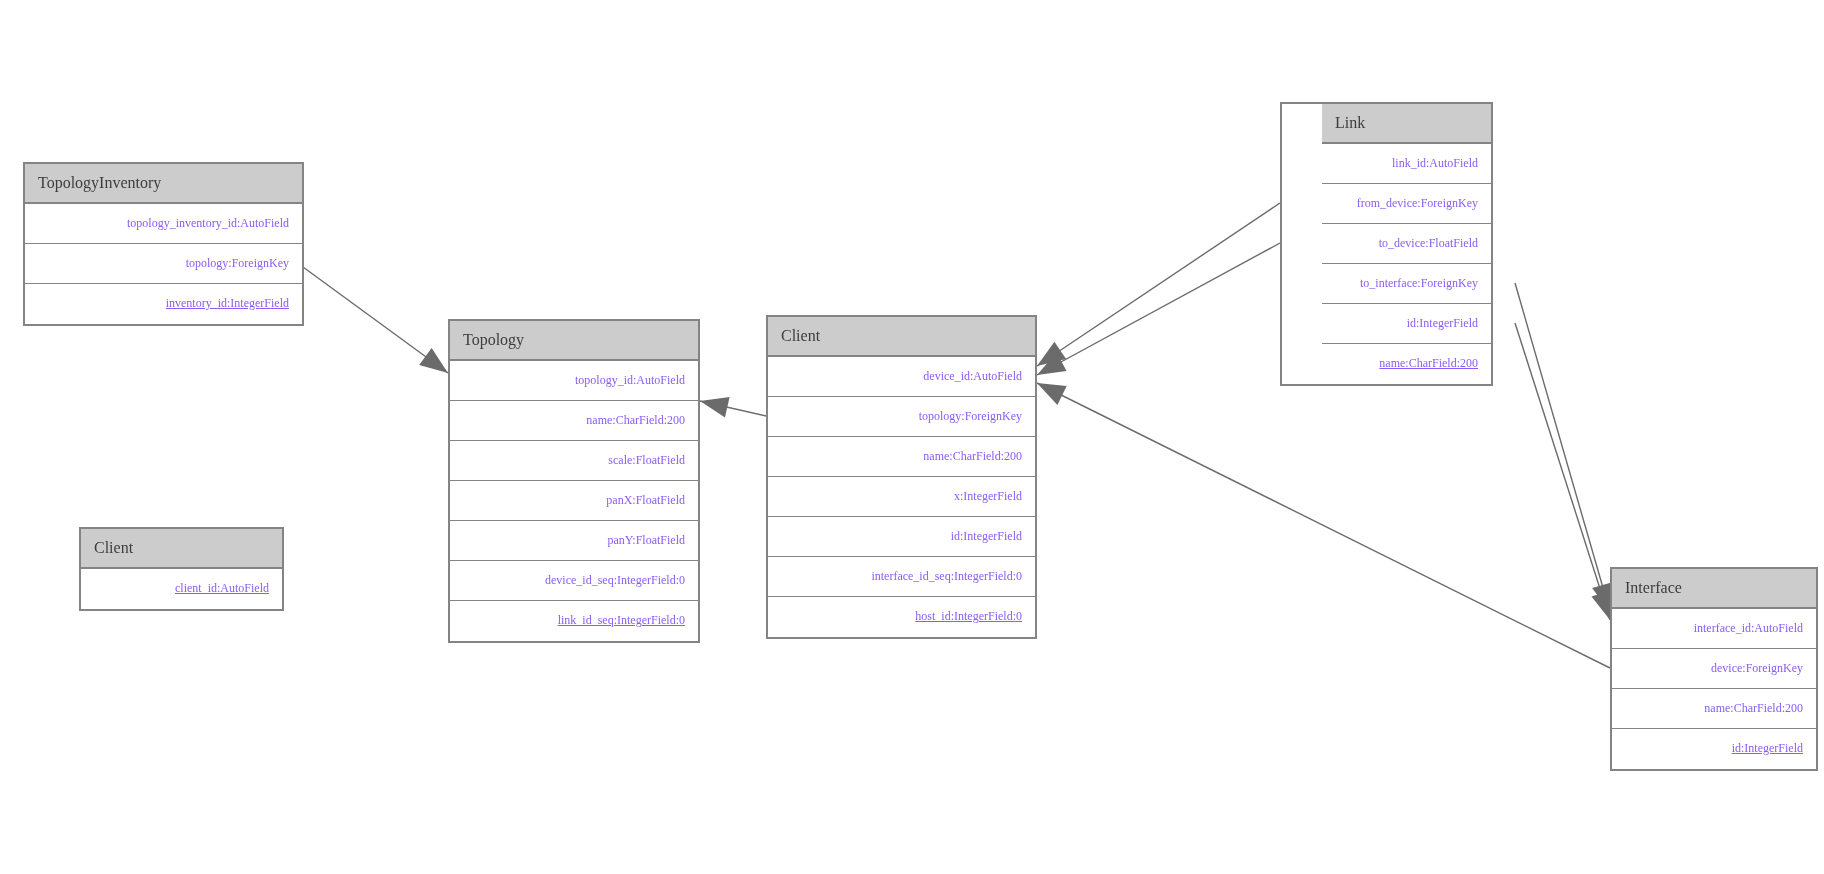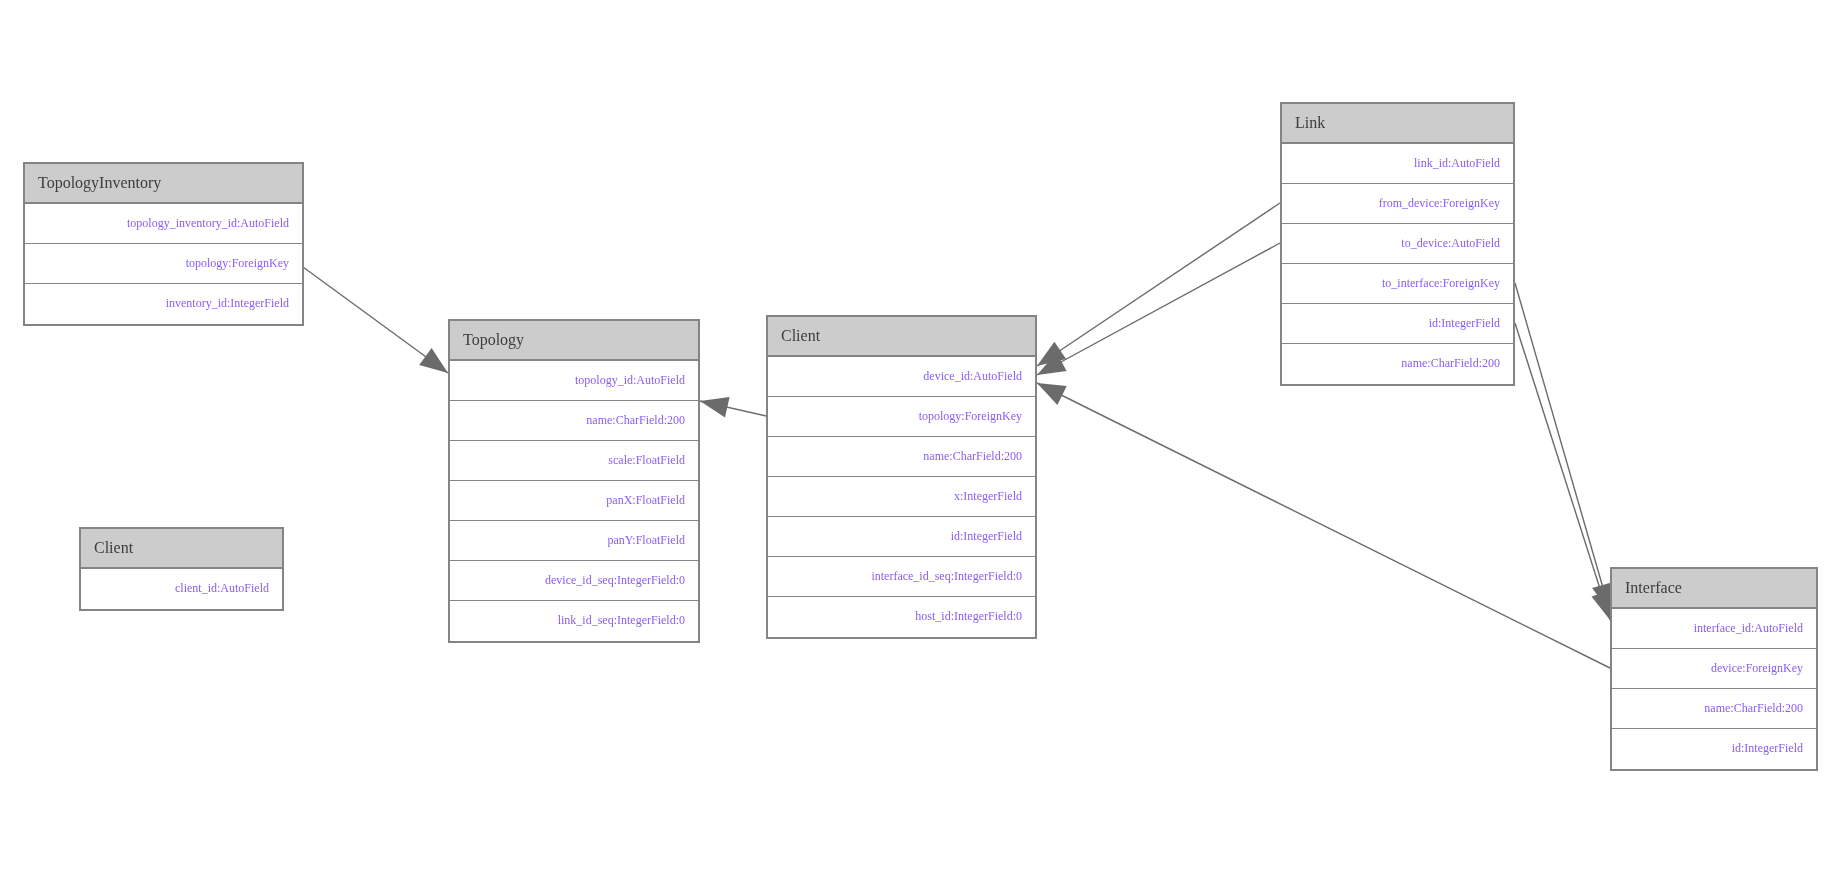--- a/index.html
+++ b/index.html
@@ -32,21 +32,21 @@
     line-height: 39px;
     padding: 0 13px;
     font-size: 12px;
     color: #8b5cf6;
     border-bottom: 1px solid #848484;
     background: #ffffff;
     white-space: nowrap;
     overflow: hidden;
     text-align: right;
   }
-  .trow:last-child { border-bottom: none; }
+  .trow:last-child { border-bottom: none; text-decoration: underline; }
   .edge-line { stroke: #6b6b6b; stroke-width: 1.4; fill: none; }
   .edge-arrow { fill: #6b6b6b; stroke: none; }
 </style>
 </head>
 <body>
 
 <div id="canvas">
   <svg id="edges" width="1824" height="874" viewBox="0 0 1824 874">
       <line x1="303" y1="267" x2="448" y2="373" class="edge-line"></line>
       <polygon points="448.0,373.0 419.2,365.0 431.6,348.0" class="edge-arrow"></polygon>
@@ -86,25 +86,25 @@
     <div class="entity" style="left: 766px; top: 315px; width: 271px;">
       <div class="thead">Client</div>
       <div class="trow">device_id:AutoField</div>
       <div class="trow">topology:ForeignKey</div>
       <div class="trow">name:CharField:200</div>
       <div class="trow">x:IntegerField</div>
       <div class="trow">id:IntegerField</div>
       <div class="trow">interface_id_seq:IntegerField:0</div>
       <div class="trow">host_id:IntegerField:0</div>
     </div>
-    <div class="entity" style="left: 1280px; top: 102px; width: 235px;">
+    <div class="entity" style="left: 1280px; top: 102px; width: 213px; padding-left: 40px;">
       <div class="thead">Link</div>
       <div class="trow">link_id:AutoField</div>
       <div class="trow">from_device:ForeignKey</div>
-      <div class="trow">to_device:AutoField</div>
+      <div class="trow">to_device:FloatField</div>
       <div class="trow">to_interface:ForeignKey</div>
       <div class="trow">id:IntegerField</div>
       <div class="trow">name:CharField:200</div>
     </div>
     <div class="entity" style="left: 1610px; top: 567px; width: 208px;">
       <div class="thead">Interface</div>
       <div class="trow">interface_id:AutoField</div>
       <div class="trow">device:ForeignKey</div>
       <div class="trow">name:CharField:200</div>
       <div class="trow">id:IntegerField</div>

